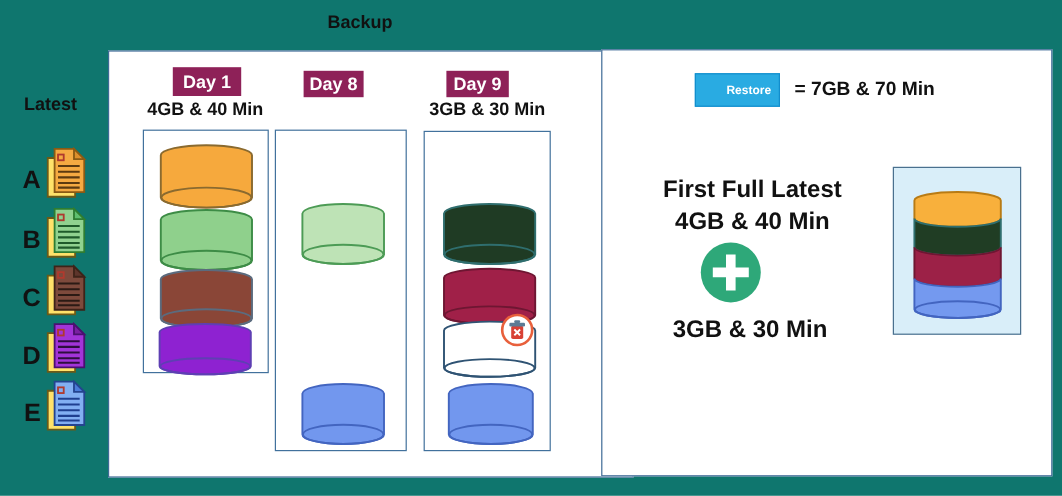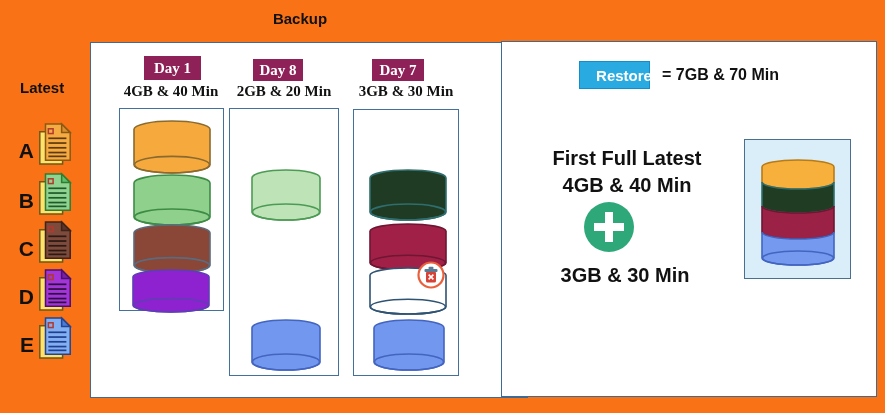--- a/index.html
+++ b/index.html
@@ -1,41 +1,41 @@
 <!DOCTYPE html>
 <html><head>
 <meta charset="utf-8">
 <style>
   * { margin:0; padding:0; box-sizing:border-box; }
   body { background:#ffffff; font-family:"Liberation Sans", sans-serif; }
-  #stage { position:relative; width:885px; height:413px; background:#f97316; overflow:hidden; color:#111; }
+  #stage { position:relative; width:885px; height:413px; background:#0f766e; overflow:hidden; color:#111; }
 
   .abs { position:absolute; }
 
   .diagram-title { left:240px; top:10px; width:120px; font-size:15px; font-weight:700; color:#111; }
   .files-label  { left:20px; top:79px; width:60px; font-size:15px; font-weight:700; }
 
   .file-item { left:12px; display:flex; align-items:flex-end; gap:2px; }
   .file-letter { font-size:21px; font-weight:700; line-height:1; margin-bottom:5px; width:22px; text-align:right; }
   .file-icon { width:38px; height:44px; display:block; }
   .file-icon path, .file-icon rect { stroke-width:1.6; }
   .file-icon line { stroke-width:1.8; }
 
   .outer-box { border:1.6px solid #3E6A96; background:#ffffff; }
-  #left-box  { left:90px;  top:42px; width:438px; height:356px;font-family:Liberation Serif, serif; }
+  #left-box  { left:90px;  top:42px; width:438px; height:356px; }
   #right-box { left:501px; top:41px; width:376px; height:356px; }
 
   .day-badge { height:24px; color:#fff; font-size:15px; font-weight:700; display:flex; align-items:center; justify-content:center; }
   .day-subtitle { font-size:15px; font-weight:700; text-align:center; white-space:nowrap; }
   .day-frame { border:1.2px solid #41719C; background:#ffffff; }
 
   .cyl { display:block; overflow:visible; }
   .cyl path, .cyl ellipse { stroke-width:1.6; vector-effect:non-scaling-stroke; }
 
-  .restore-btn { width:71px; height:28px; border:1.5px solid #128ECD; color:#fff; font-size:15px; font-weight:700;
+  .restore-btn { width:71px; height:28px; border:1.5px solid #128ECD; color:#fff; font-size:10px; font-weight:700;
                  display:flex; align-items:center; justify-content:center; cursor:pointer;padding-left:19px; }
   .result-text { font-size:16px; font-weight:700; line-height:32px; white-space:nowrap; }
   .rs-text { font-size:20px; font-weight:700; text-align:center; line-height:27px; }
   .stack-box { border:1.4px solid #4A708E; }
 </style>
 </head>
 <body>
 
 <div id="stage">
 
@@ -145,33 +145,32 @@
         <path d="M0,8 A38,8 0 0 1 76,8 L76,42 A38,8 0 0 1 0,42 Z" fill="#8A4637" stroke="#5B6B7E"></path>
         <ellipse cx="38" cy="42" rx="37.5" ry="8" fill="none" stroke="#5B6B7E"></ellipse>
       </svg>
       <svg class="abs cyl" style="left:13px; top:161px;" width="76" height="42" viewBox="0 0 76 50" preserveAspectRatio="none">
         <path d="M0,8 A38,8 0 0 1 76,8 L76,42 A38,8 0 0 1 0,42 Z" fill="#8E22D1" stroke="#5E3FB3"></path>
         <ellipse cx="38" cy="42" rx="37.5" ry="8" fill="none" stroke="#5E3FB3"></ellipse>
       </svg>
     </div>
 
     <div class="abs day-badge" style="left: 162px; top: 16px; width: 50px; height: 22px; background: rgb(142, 33, 88);">Day 8</div>
-    <div class="abs day-subtitle" style="left:138px; top:40px; width:110px;">2GB &amp; 20 Min</div>
     <div class="abs day-frame" style="left:138px; top:65px; width:110px; height:268px;">
       <svg class="abs cyl" style="left:22px; top:61px;" width="68" height="50" viewBox="0 0 76 50" preserveAspectRatio="none">
         <path d="M0,8 A38,8 0 0 1 76,8 L76,42 A38,8 0 0 1 0,42 Z" fill="#BEE3B6" stroke="#4C9B55"></path>
         <ellipse cx="38" cy="42" rx="37.5" ry="8" fill="none" stroke="#4C9B55"></ellipse>
       </svg>
       <svg class="abs cyl" style="left:22px; top:211px;" width="68" height="50" viewBox="0 0 76 50" preserveAspectRatio="none">
         <path d="M0,8 A38,8 0 0 1 76,8 L76,42 A38,8 0 0 1 0,42 Z" fill="#7297EE" stroke="#4365C0"></path>
         <ellipse cx="38" cy="42" rx="37.5" ry="8" fill="none" stroke="#4365C0"></ellipse>
       </svg>
     </div>
 
-    <div class="abs day-badge" style="left: 281px; top: 16px; width: 52px; height: 22px; background: rgb(142, 33, 88);">Day 7</div>
+    <div class="abs day-badge" style="left: 281px; top: 16px; width: 52px; height: 22px; background: rgb(142, 33, 88);">Day 9</div>
     <div class="abs day-subtitle" style="left:262px; top:40px; width:106px;">3GB &amp; 30 Min</div>
     <div class="abs day-frame" style="left:262px; top:66px; width:106px; height:267px;">
       <svg class="abs cyl" style="left:16px; top:60px;" width="76" height="50" viewBox="0 0 76 50" preserveAspectRatio="none">
         <path d="M0,8 A38,8 0 0 1 76,8 L76,42 A38,8 0 0 1 0,42 Z" fill="#1F3B24" stroke="#2F6E6E"></path>
         <ellipse cx="38" cy="42" rx="37.5" ry="8" fill="none" stroke="#2F6E6E"></ellipse>
       </svg>
       <svg class="abs cyl" style="left:16px; top:114px;" width="76" height="46" viewBox="0 0 76 50" preserveAspectRatio="none">
         <path d="M0,8 A38,8 0 0 1 76,8 L76,42 A38,8 0 0 1 0,42 Z" fill="#A02048" stroke="#6E1632"></path>
         <ellipse cx="38" cy="42" rx="37.5" ry="8" fill="none" stroke="#6E1632"></ellipse>
       </svg>

